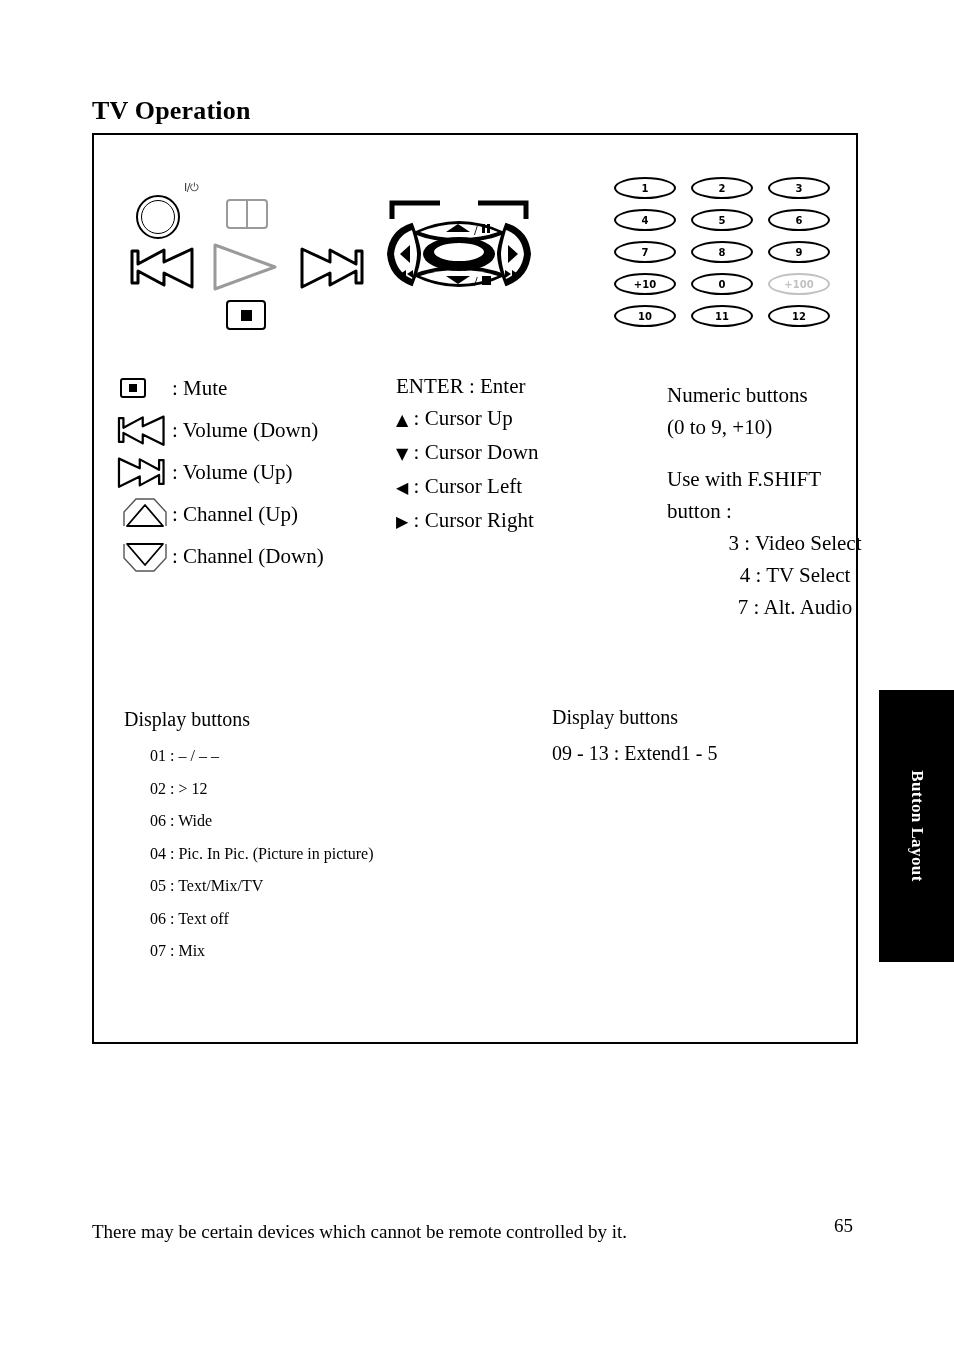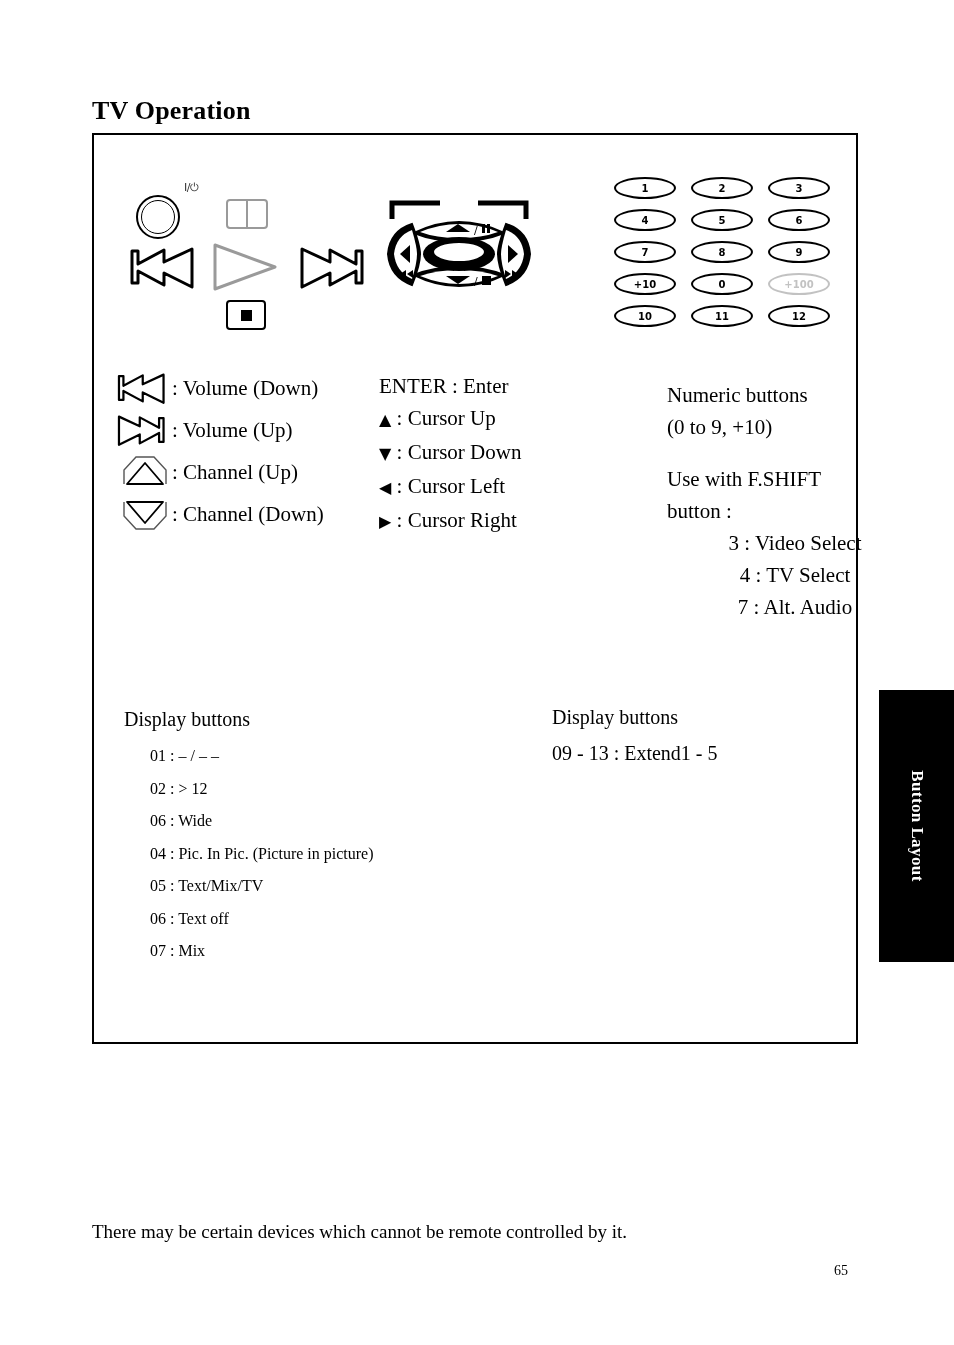--- a/index.html
+++ b/index.html
@@ -205,21 +205,21 @@
     content: "";
     position: absolute;
     left: 50%; top: 50%;
     width: 8px; height: 8px;
     margin: -4px 0 0 -4px;
     background: #000;
   }
 
   .legend-mid {
     position: absolute;
-    left: 285px;
+    left: 302px;
     top: 235px;
     width: 220px;
   }
   .legend-mid .line {
     font-size: 21px;
     line-height: 32px;
     white-space: nowrap;
   }
   .legend-mid .line .glyph {
     font-family: "DejaVu Sans", sans-serif;
@@ -297,22 +297,22 @@
   .footer-note {
     position: absolute;
     left: 92px;
     top: 1221px;
     font-size: 19px;
     white-space: nowrap;
   }
   .page-number {
     position: absolute;
     left: 834px;
-    top: 1263px;
-    font-size: 14px;
+    top: 1215px;
+    font-size: 19px;
   }
 </style>
 </head>
 <body>
 
 <div class="page-title">TV Operation</div>
 
 <div class="frame">
 
   <div class="transport">
@@ -406,20 +406,26 @@
     </div>
     <div class="keypad-row">
       <div class="key">10</div>
       <div class="key">11</div>
       <div class="key">12</div>
     </div>
   </div>
 
   <div class="legend-left">
 
+    <div class="legend-row">
+      <span class="legend-ico">
+        <span class="mini-stop"></span>
+      </span>
+      <span class="legend-txt">: Mute</span>
+    </div>
 
     <div class="legend-row">
       <span class="legend-ico">
         <svg width="52" height="34" viewBox="0 0 70 44">
           <path d="M4 6 L4 38 L10 38 L10 26 L36 40 L36 28 L64 42 L64 4 L36 17 L36 5 L10 19 L10 6 Z" fill="#fff" stroke="#000" stroke-width="3" stroke-linejoin="round"></path>
         </svg>
       </span>
       <span class="legend-txt">: Volume (Down)</span>
     </div>
 

